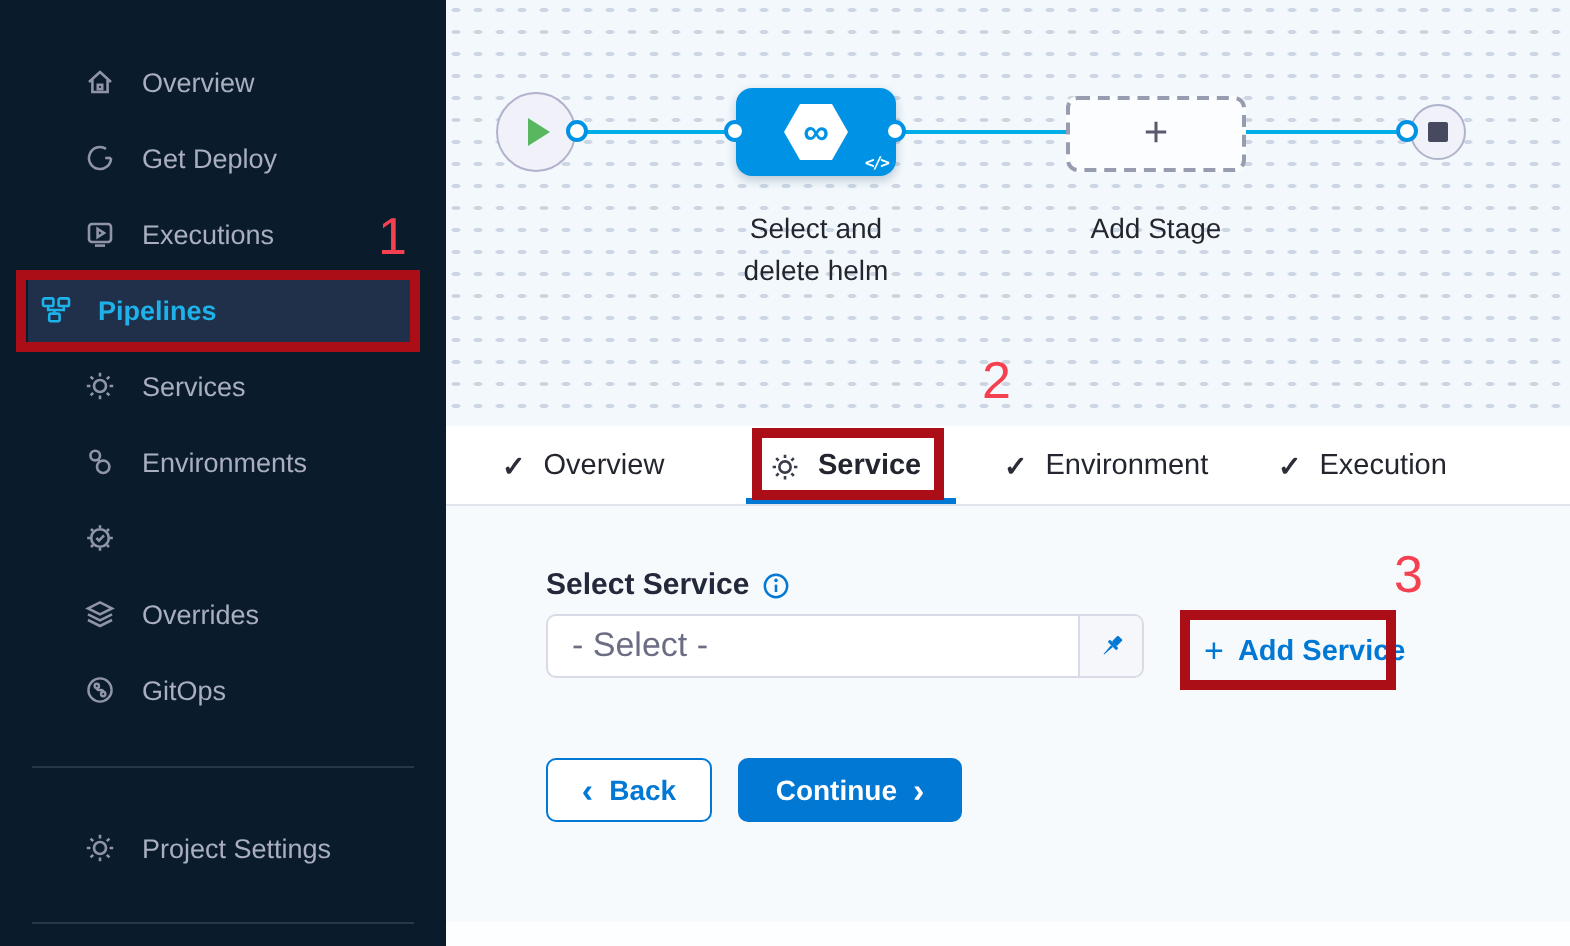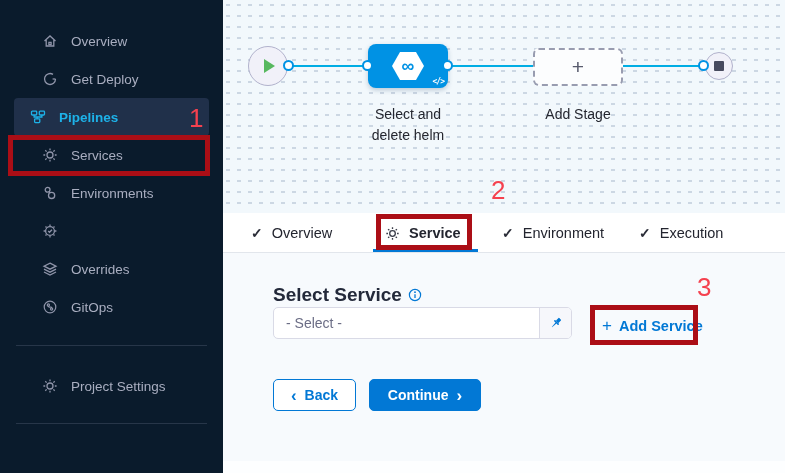--- a/index.html
+++ b/index.html
@@ -6,21 +6,21 @@
   body { font-family:"Liberation Sans", sans-serif; background:#fff; }
   .app { position:relative; width:785px; height:473px; overflow:hidden; background:#fff; }
 
   
   .sidebar { position:absolute; left:0; top:0; width:223px; height:473px;
              background:#0a1b2c; padding-top:22px; }
   .side-item { height:38px; display:flex; align-items:center; gap:13px;
                padding-left:27px; margin:0 14px; color:#a9aec0; font-size:13.5px;
                font-weight:400; cursor:pointer; border-radius:4px; }
   .side-item .ic { width:17px; height:17px; display:flex; align-items:center; justify-content:center; color:#8f94a9; flex:0 0 17px; }
-  .side-item.active { background:#20304a; color:#1db2e9; font-weight:700; padding-left:15px; }
+  .side-item.active { background:#20304a; color:#1db2e9; font-weight:700; padding-left:5px; }
   .side-item.active .ic { color:#1db2e9; }
   .side-divider { height:1px; background:#273649; margin:0 16px; }
   .div1 { margin-top:19px; }
   .item-settings { margin-top:21px; }
   .div2 { margin-top:18px; }
 
   
   .canvas-bg { position:absolute; left:223px; top:0; width:562px; height:213px;
     background-color:#f2f8fc;
     background-image: radial-gradient(2.4px 1.1px at 5px 5px, #ccd7e3 92%, rgba(0,0,0,0) 100%);
@@ -61,24 +61,24 @@
   
   .tab { position:absolute; top:223px; height:20px; display:flex; align-items:center; gap:9px;
          font-size:14.5px; color:#23252f; font-weight:500; cursor:pointer; }
   .tab .check { font-size:14px; font-weight:700; color:#2b2d38; }
   .tab.active { font-weight:700; }
   .tab-overview{left:251px;} .tab-service{left:385px;} .tab-environment{left:502px;} .tab-execution{left:639px;}
   .tab-underline { position:absolute; left:373px; top:249px; width:105px; height:3px; background:#0278d5; }
 
   
   .select-label-row { position:absolute; left:273px; top:284px; display:flex; align-items:center; gap:6px;
-                      font-size:19px; font-weight:700; color:#23293a; }
+                      font-size:15px; font-weight:700; color:#23293a; }
   .select-box { position:absolute; left:273px; top:307px; width:299px; height:32px; background:#fff;
                 border:1px solid #d9dae6; border-radius:5px; display:flex; overflow:hidden; }
-  .select-value { flex:1; display:flex; align-items:center; padding-left:12px; font-size:14px; color:#6b6d85; cursor:pointer; }
+  .select-value { flex:1; display:flex; align-items:center; padding-left:12px; font-size:17px; color:#6b6d85; cursor:pointer; }
   .pin-btn { width:32px; border-left:1px solid #d9dae6; background:#f6f7fb; display:flex;
              align-items:center; justify-content:center; cursor:pointer; }
   .add-service { position:absolute; left:602px; top:316px; display:flex; align-items:center; gap:7px;
                  color:#0278d5; font-size:14.5px; font-weight:700; cursor:pointer; }
   .add-service .plus { font-size:17px; font-weight:400; }
   .btn { position:absolute; top:379px; height:32px; border-radius:5px; display:flex; align-items:center;
          justify-content:center; gap:8px; font-size:14px; font-weight:700; cursor:pointer; }
   .btn-back { left:273px; width:83px; background:#fff; border:1.5px solid #0278d5; color:#0278d5; }
   .btn-continue { left:369px; width:112px; background:#0278d5; border:1.5px solid #0278d5; color:#fff; }
   .chev { font-size:17px; font-weight:700; line-height:1; }
@@ -112,20 +112,30 @@
     </div>
     <div class="side-item">
       <span class="ic">
         <svg width="16" height="16" viewBox="0 0 16 16" fill="none" stroke="currentColor" stroke-width="1.3">
             <path d="M13.5 8 A5.5 5.5 0 1 1 11 3.4"></path>
             <line x1="13.5" y1="8" x2="10.6" y2="8"></line>
           </svg>
       </span>
       <span>Get Deploy</span>
     </div>
+    <div class="side-item">
+      <span class="ic">
+        <svg width="16" height="16" viewBox="0 0 16 16" fill="none" stroke="currentColor" stroke-width="1.3">
+            <rect x="2.5" y="3" width="11" height="9" rx="1.5"></rect>
+            <path d="M6.8 5.4 L10 7.5 L6.8 9.6 Z"></path>
+            <line x1="5.5" y1="13.8" x2="10.5" y2="13.8"></line>
+          </svg>
+      </span>
+      <span>Executions</span>
+    </div>
     <div class="side-item active">
       <span class="ic">
         <svg width="16" height="16" viewBox="0 0 16 16" fill="none" stroke="currentColor" stroke-width="1.3">
             <rect x="1.5" y="2.2" width="5.2" height="3.8" rx="0.8"></rect>
             <rect x="9.3" y="2.2" width="5.2" height="3.8" rx="0.8"></rect>
             <rect x="4.6" y="9.8" width="5.2" height="3.8" rx="0.8"></rect>
             <path d="M4.1 6 V8 H11.9 V6 M7.2 8 V9.8"></path>
           </svg>
       </span>
       <span>Pipelines</span>

